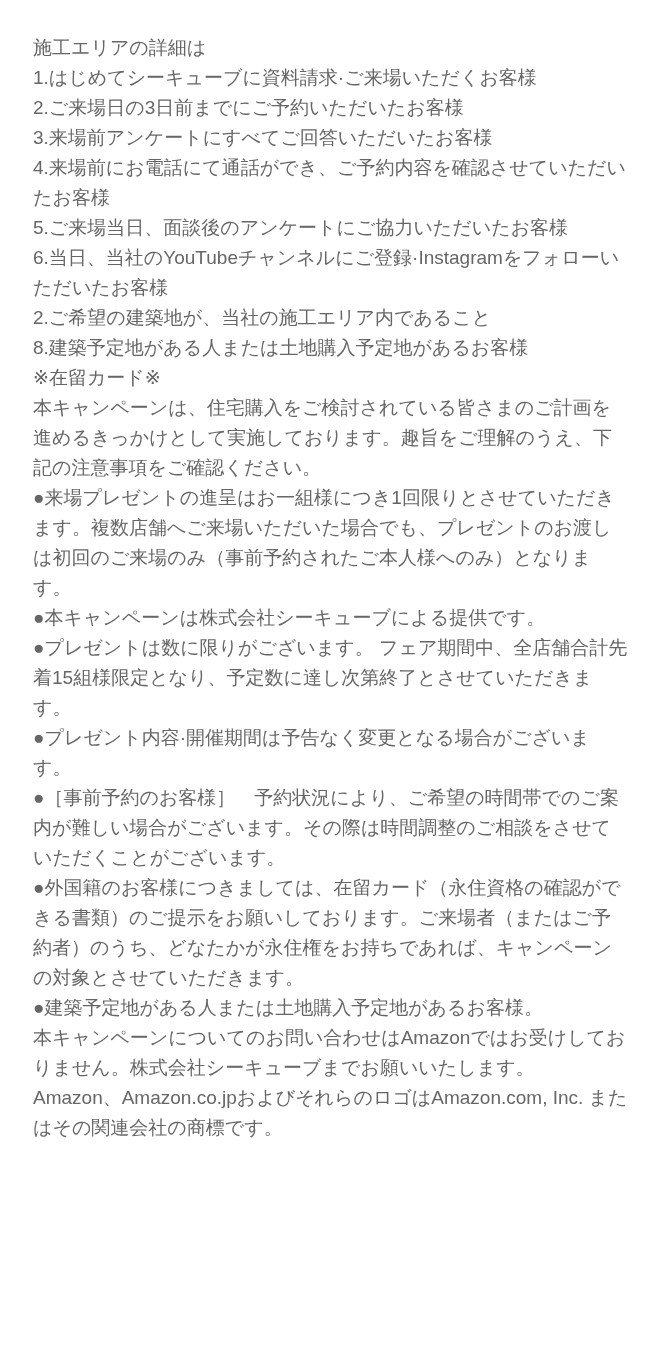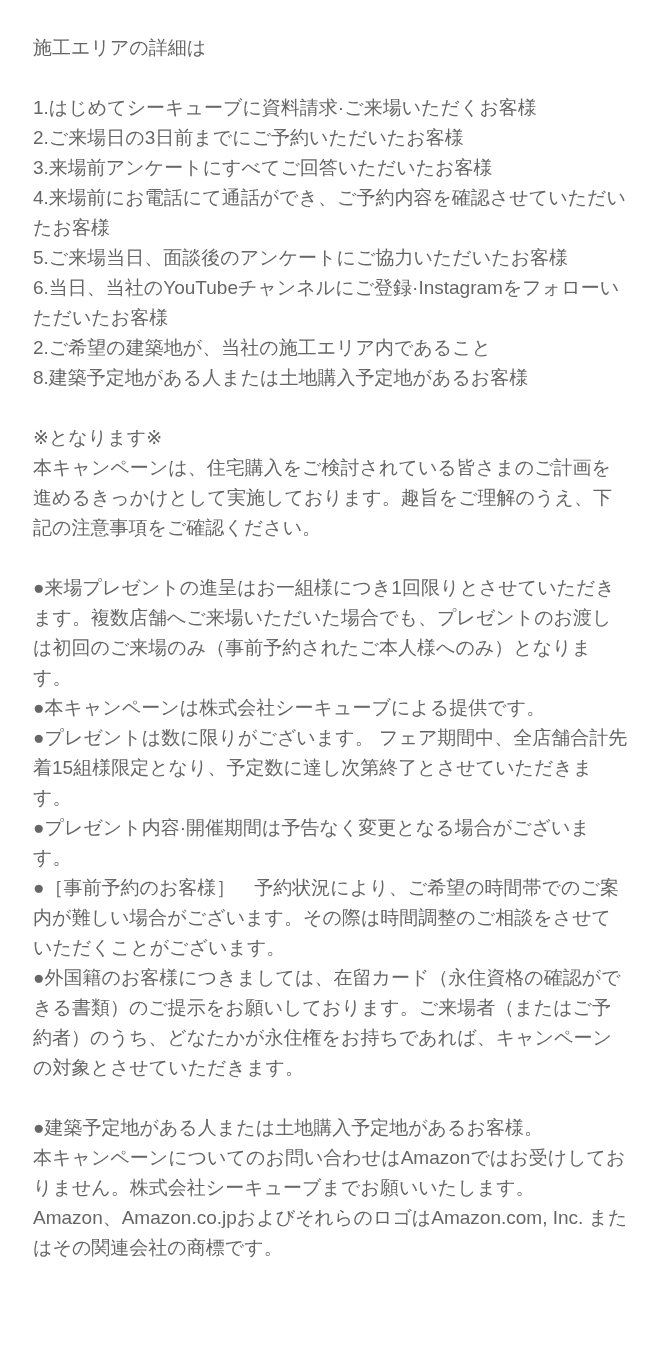--- a/index.html
+++ b/index.html
@@ -18,21 +18,20 @@
     line-height: 30px;
     color: #666666;
     letter-spacing: 0;
   }
   .doc p {
     margin: 0;
     overflow-wrap: break-word;
     word-break: normal;
   }
   .block {
-    margin-top: 30px;
   }
   .red {
     color: #c25c5c;
   }
 </style>
 </head>
 <body>
 
 <main class="doc">
 
@@ -44,21 +43,21 @@
     <p>3.来場前アンケートにすべてご回答いただいたお客様</p>
     <p>4.来場前にお電話にて通話ができ、ご予約内容を確認させていただいたお客様</p>
     <p>5.ご来場当日、面談後のアンケートにご協力いただいたお客様</p>
     <p>6.当日、当社のYouTubeチャンネルにご登録·Instagramをフォローいただいたお客様</p>
     <p>2.ご希望の建築地が、当社の施工エリア内であること</p>
     <p>8.建築予定地がある人または土地購入予定地があるお客様</p>
   </div>
 
 
   <div class="block">
-    <p>※となります※</p>
+    <p>※在留カード※</p>
     <p>本キャンペーンは、住宅購入をご検討されている皆さまのご計画を進めるきっかけとして実施しております。趣旨をご理解のうえ、下記の注意事項をご確認ください。</p>
   </div>
 
   <div class="block">
     <p>●来場プレゼントの進呈はお一組様につき1回限りとさせていただきます。複数店舗へご来場いただいた場合でも、プレゼントのお渡しは初回のご来場のみ（事前予約されたご本人様へのみ）となります。</p>
     <p>●本キャンペーンは株式会社シーキューブによる提供です。</p>
     <p>●プレゼントは数に限りがございます。 フェア期間中、全店舗合計先着15組様限定となり、予定数に達し次第終了とさせていただきます。</p>
     <p>●プレゼント内容·開催期間は予告なく変更となる場合がございます。</p>
     <p>●［事前予約のお客様］　予約状況により、ご希望の時間帯でのご案内が難しい場合がございます。その際は時間調整のご相談をさせていただくことがございます。</p>
     <p>●外国籍のお客様につきましては、在留カード（永住資格の確認ができる書類）のご提示をお願いしております。ご来場者（またはご予約者）のうち、どなたかが永住権をお持ちであれば、キャンペーンの対象とさせていただきます。</p>

